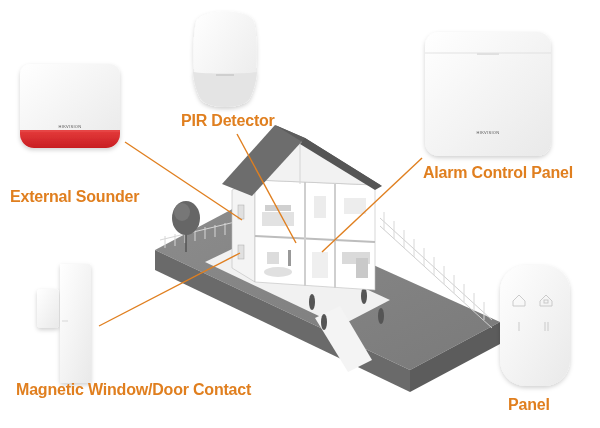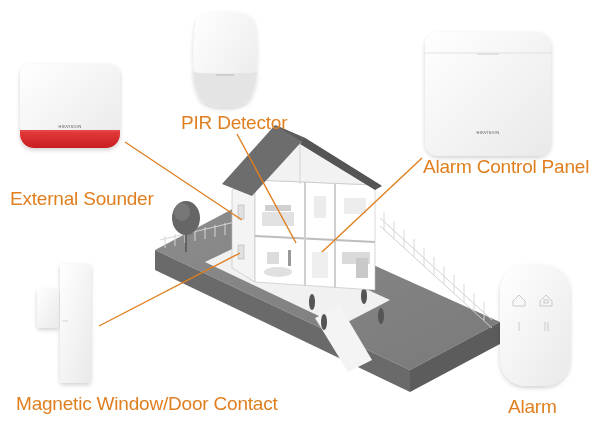--- a/index.html
+++ b/index.html
@@ -1,17 +1,17 @@
 <!DOCTYPE html>
 <html><head>
 <meta charset="utf-8">
 <style>
   html, body { margin:0; padding:0; background:#ffffff; }
   body { width:600px; height:428px; position:relative; overflow:hidden; font-family:"Liberation Sans", "DejaVu Sans", sans-serif; }
-  .label { position:absolute; color:#e07f1f; font-weight:normal; font-size:19px; white-space:nowrap; letter-spacing:-0.2px; }
+  .label { position:absolute; color:#e07f1f; font-weight:bold; font-size:16px; white-space:nowrap; letter-spacing:-0.2px; }
   svg.scene { position:absolute; left:0; top:0; }
   .brand { font-family:"Liberation Sans", sans-serif; font-size:4px; fill:#555; letter-spacing:0.3px; }
 </style>
 </head>
 <body>
 
 <svg class="scene" width="600" height="428" viewBox="0 0 600 428">
   <defs>
     <linearGradient id="whiteDev" x1="0" y1="0" x2="1" y2="1">
       <stop offset="0" stop-color="#ffffff"></stop>
@@ -157,15 +157,15 @@
       <rect x="544" y="300" width="4" height="3"></rect>
       <line x1="519" y1="322" x2="519" y2="331"></line>
       <line x1="545" y1="322" x2="545" y2="331"></line>
       <line x1="548" y1="322" x2="548" y2="331"></line>
     </g>
   </g>
 </svg>
 
 <div class="label" style="left:10px; top:188px;">External Sounder</div>
 <div class="label" style="left:181px; top:112px;">PIR Detector</div>
-<div class="label" style="left:423px; top:156px;">Alarm Control Panel</div>
-<div class="label" style="left:16px; top:393px;">Magnetic Window/Door Contact</div>
-<div class="label" style="left:508px; top:396px;">Alarm</div>
+<div class="label" style="left:423px; top:164px;">Alarm Control Panel</div>
+<div class="label" style="left:16px; top:381px;">Magnetic Window/Door Contact</div>
+<div class="label" style="left:508px; top:396px;">Panel</div>
 
 </body></html>

